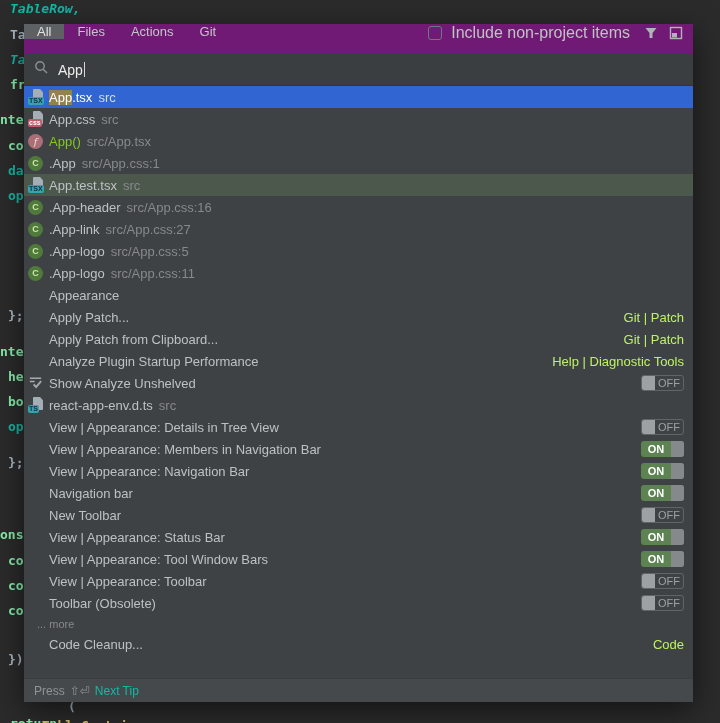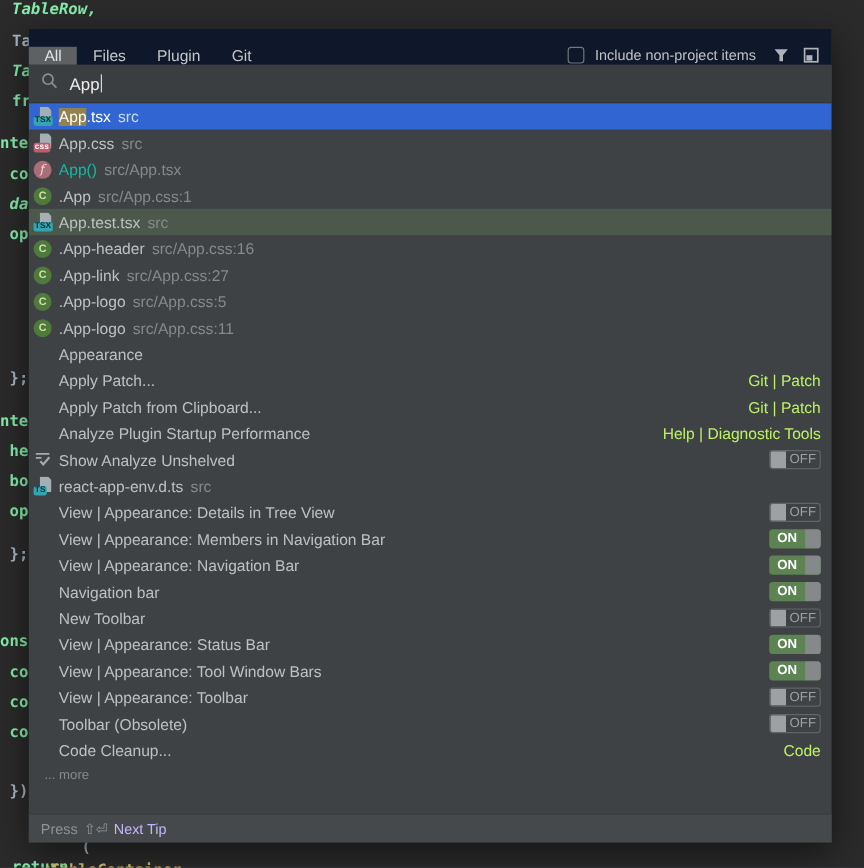--- a/index.html
+++ b/index.html
@@ -5,36 +5,36 @@
   html,body{margin:0;padding:0;}
   body{
     width:720px;height:723px;overflow:hidden;position:relative;
     background:#2b2b2b;
     font-family:"Liberation Sans",sans-serif;
     -webkit-font-smoothing:antialiased;
   }
   
   #editor-layer{position:absolute;inset:0;}
   .frag{position:absolute;font-family:"DejaVu Sans Mono",monospace;font-size:13px;font-weight:bold;white-space:pre;line-height:16px;}
-  .c-purple{color:#86efac;} .c-orange{color:#86efac;} .c-gray{color:#a9b7c6;} .c-tag{color:#d8bf6e;}
+  .c-purple{color:#14b8a6;} .c-orange{color:#86efac;} .c-gray{color:#a9b7c6;} .c-tag{color:#d8bf6e;}
   .it{font-style:italic;}
 
   
   .popup{
     position:absolute;left:24px;top:24px;width:669px;height:678px;
     background:#3e4244;display:flex;flex-direction:column;
     box-shadow:0 8px 28px rgba(0,0,0,.55);
   }
   
-  .tabs-bar{flex:0 0 30px;height:30px;background:#0f172a;display:flex;align-items:flex-end;font-size:13px;}
+  .tabs-bar{flex:0 0 30px;height:30px;background:#701a75;display:flex;align-items:flex-start;font-size:13px;}
   .tab{padding:0 13px;display:flex;align-items:center;color:#c4c6c8;}
   .tab.selected{background:#5d6163;color:#e0e2e4;}
   .header-right{margin-left:auto;display:flex;align-items:center;gap:9px;padding-right:9px;}
   .checkbox{width:14px;height:14px;border:1px solid #71777b;border-radius:3px;background:transparent;box-sizing:border-box;}
-  .cb-label{color:#c0c2c4;font-size:12px;margin-right:4px;}
+  .cb-label{color:#c0c2c4;font-size:16px;margin-right:4px;}
   .hicon{width:16px;height:16px;display:flex;align-items:center;justify-content:center;}
 
   
   .search-row{flex:0 0 31px;height:31px;background:#3b3e40;display:flex;align-items:center;padding:0 10px;border-bottom:1px solid #333639;}
   .search-text{color:#ececec;font-size:14px;margin-left:9px;display:flex;align-items:center;}
   .caret{width:1px;height:15px;background:#d6d6d6;margin-left:1px;}
   .search-hint{margin-left:auto;color:#7c8083;font-size:13px;}
 
   
   .list{flex:1 1 auto;overflow:hidden;display:flex;flex-direction:column;}
@@ -63,33 +63,33 @@
   .toggle{margin-left:auto;width:43px;height:16px;border-radius:3px;display:flex;overflow:hidden;font-size:11px;box-sizing:border-box;}
   .toggle .t-label{flex:1;display:flex;align-items:center;justify-content:center;}
   .toggle.on{background:#5d8353;}
   .toggle.on .t-label{color:#ffffff;font-weight:bold;}
   .toggle.on .knob{width:13px;background:#85898c;}
   .toggle.off{border:1px solid #61656a;color:#9da1a4;}
   .toggle.off .knob{width:13px;background:#9da1a4;}
 
   
   .hint-bar{flex:0 0 23px;height:23px;background:#45494b;border-top:1px solid #3a3d3f;display:flex;align-items:center;padding:0 10px;font-size:12px;color:#8f9395;gap:5px;}
-  .next-tip{color:#c4b5fd;}
+  .next-tip{color:#14b8a6;}
 </style>
 </head>
 <body>
 
 <div id="editor-layer">
     <span class="frag c-purple it" style="left: 10px; top: 1px;">TableRow,</span>
     <span class="frag c-gray" style="left: 10px; top: 27px;">Ta</span>
     <span class="frag c-purple it" style="left: 10px; top: 52px;">Ta</span>
     <span class="frag c-orange" style="left: 10px; top: 77px;">fr</span>
     <span class="frag c-orange" style="left: 0px; top: 112px;">nte</span>
     <span class="frag c-orange" style="left: 8px; top: 138px;">co</span>
-    <span class="frag c-purple" style="left: 8px; top: 163px; font-style: italic;">da</span>
+    <span class="frag c-purple" style="left: 8px; top: 163px;">da</span>
     <span class="frag c-purple" style="left: 8px; top: 188px;">op</span>
     <span class="frag c-gray" style="left: 8px; top: 308px;">};</span>
     <span class="frag c-orange" style="left: 0px; top: 344px;">nte</span>
     <span class="frag c-orange" style="left: 8px; top: 369px;">he</span>
     <span class="frag c-orange" style="left: 8px; top: 394px;">bo</span>
     <span class="frag c-purple" style="left: 8px; top: 419px;">op</span>
     <span class="frag c-gray" style="left: 8px; top: 455px;">};</span>
     <span class="frag c-orange" style="left: 0px; top: 527px;">ons</span>
     <span class="frag c-orange" style="left: 8px; top: 553px;">co</span>
     <span class="frag c-orange" style="left: 8px; top: 578px;">co</span>
@@ -99,21 +99,21 @@
     <span class="frag c-gray" style="left: 68px; top: 699px;">(</span>
     <span class="frag c-tag" style="left: 34px; top: 718px;">&lt;TableContainer</span>
   </div>
 
 <div class="popup">
 
   <div class="tabs-bar">
     <div id="tabs-container" style="display:flex;align-items:stretch;">
         <div class="tab selected">All</div>
         <div class="tab">Files</div>
-        <div class="tab">Plugin</div>
+        <div class="tab">Actions</div>
         <div class="tab">Git</div>
       </div>
     <div class="header-right">
       <span class="checkbox"></span>
       <span class="cb-label">Include non-project items</span>
       <span class="hicon">
         <svg width="14" height="14" viewBox="0 0 14 14">
             <path d="M1.5 2 h11 L8.5 7 v5 l-3 0 v-5 Z" fill="#b0b4b6"></path>
           </svg>
       </span>
@@ -153,21 +153,21 @@
           <span class="page"></span>
           <span class="badge css">css</span>
         </span>
         <span class="name">App.css</span>
         <span class="detail">src</span>
       </div>
       <div class="row">
         <span class="icon-slot">
           <span class="cicon fn">f</span>
         </span>
-        <span class="name" style="color: #14b8a6;">App()</span>
+        <span class="name" style="color: #84cc16;">App()</span>
         <span class="detail">src/App.tsx</span>
       </div>
       <div class="row">
         <span class="icon-slot">
           <span class="cicon cls">C</span>
         </span>
         <span class="name">.App</span>
         <span class="detail">src/App.css:1</span>
       </div>
       <div class="row green">
@@ -309,27 +309,27 @@
         </span>
       </div>
       <div class="row">
         <span class="icon-slot"></span>
         <span class="name">Toolbar (Obsolete)</span>
         <span class="toggle off">
           <span class="knob"></span>
           <span class="t-label">OFF</span>
         </span>
       </div>
+      <div class="row more">
+        <span class="name">... more</span>
+      </div>
       <div class="row">
         <span class="icon-slot"></span>
         <span class="name">Code Cleanup...</span>
         <span class="right-label">Code</span>
-      </div>
-      <div class="row more">
-        <span class="name">... more</span>
       </div>
     </div>
 
   <div class="hint-bar">
     <span>Press</span>
     <span>⇧⏎</span>
     <span class="next-tip">Next Tip</span>
   </div>
 
 </div>

